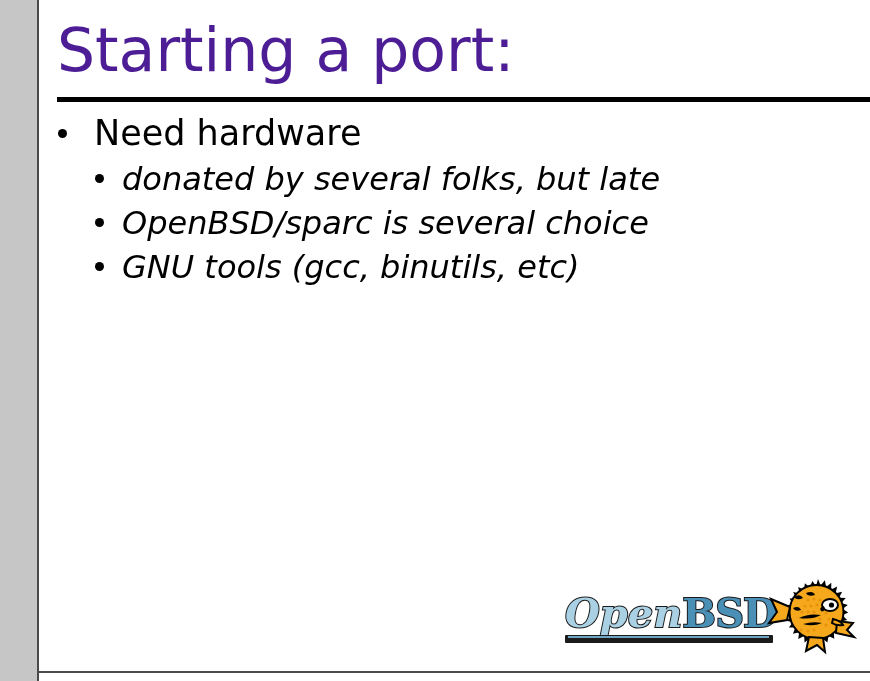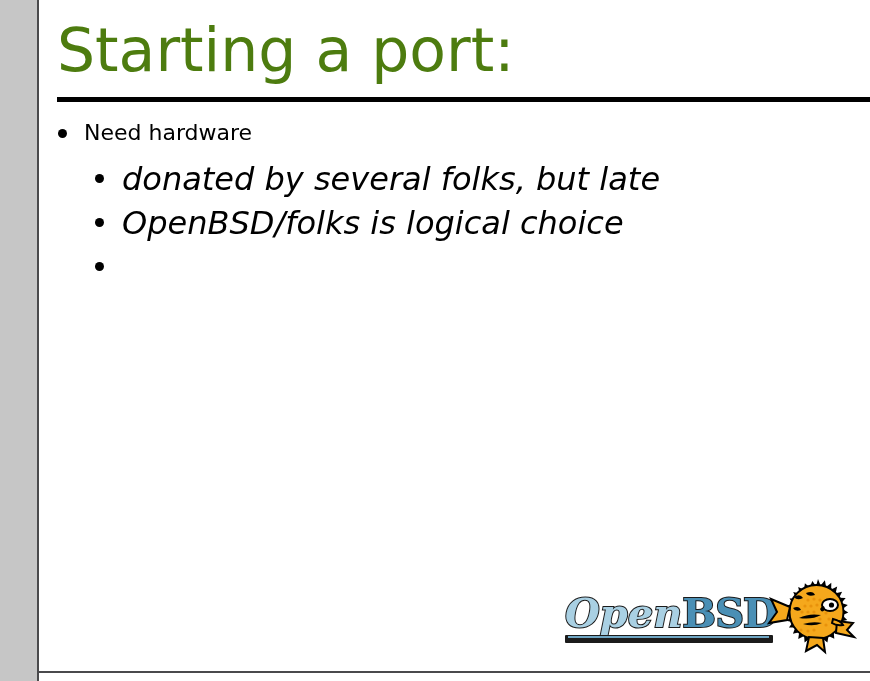--- a/index.html
+++ b/index.html
@@ -50,21 +50,21 @@
     width: 831px;
     height: 671px;
     background: #ffffff;
   }
   .slide-title {
     position: absolute;
     left: 18px;
     top: 14px;
     font-size: 60px;
     line-height: 72px;
-    color: #4d7c0f;
+    color: #4c1d95;
     white-space: nowrap;
     letter-spacing: 0px;
   }
   .title-rule {
     position: absolute;
     left: 18px;
     top: 97px;
     width: 813px;
     height: 5px;
     background: #000000;
@@ -92,23 +92,23 @@
     white-space: nowrap;
   }
   
   .lvl1 .dot {
     left: 19px;
     top: 17px;
     width: 9px;
     height: 9px;
   }
   .lvl1 .label {
-    left: 45px;
+    left: 55px;
     top: -1px;
-    font-size: 22px;
+    font-size: 35px;
     line-height: 44px;
   }
   
   .lvl2 .dot {
     left: 56px;
     top: 18px;
     width: 9px;
     height: 9px;
   }
   .lvl2 .label {
@@ -203,26 +203,27 @@
       </div>
 
       <div class="bullet-row lvl2">
         <span class="dot"></span>
         <span class="label">donated by several folks, but late</span>
       </div>
 
 
       <div class="bullet-row lvl2">
         <span class="dot"></span>
-        <span class="label">OpenBSD/folks is logical choice</span>
+        <span class="label">OpenBSD/sparc is several choice</span>
       </div>
 
 
       <div class="bullet-row lvl2">
         <span class="dot"></span>
+        <span class="label">GNU tools (gcc, binutils, etc)</span>
       </div>
 
     </div>
 
     <div class="logo">
 
       <div class="logo-wordmark">
         <div class="logo-word"><span class="seg-open">Open</span><span class="seg-bsd">BSD</span></div>
         <div class="logo-underbar"></div>
         <div class="logo-underbar-hi"></div>

